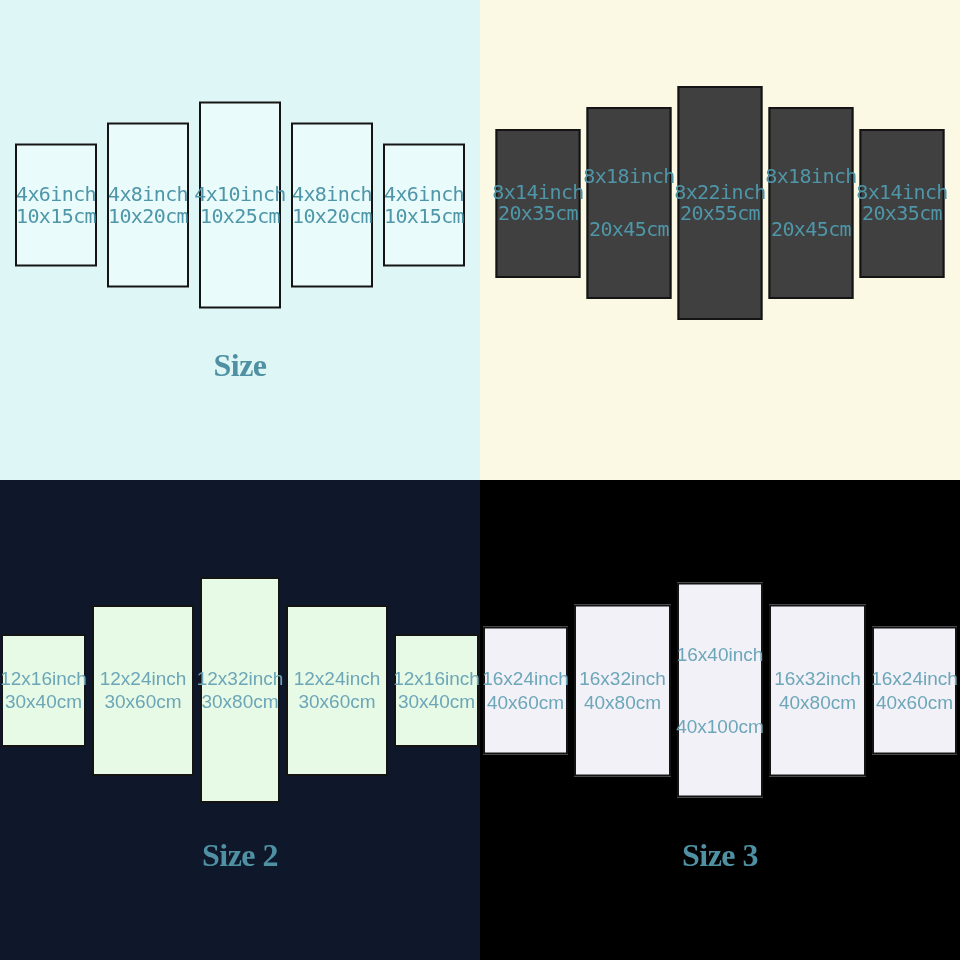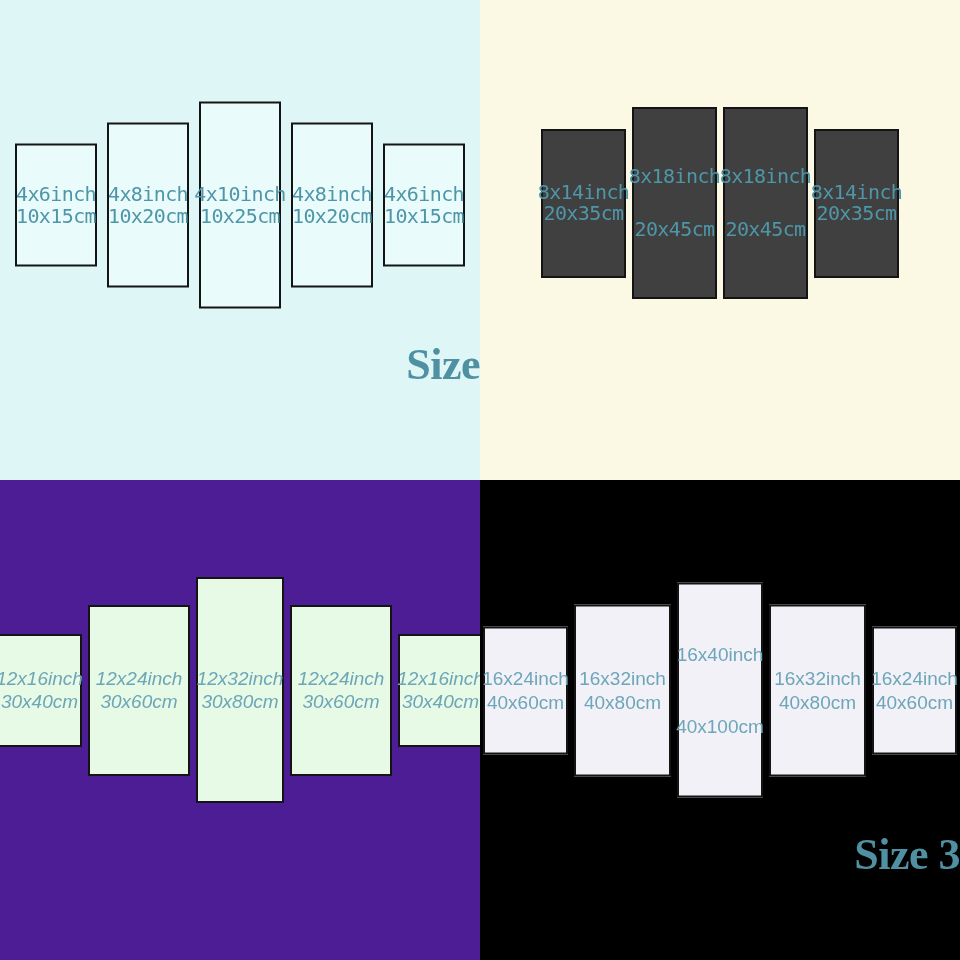--- a/index.html
+++ b/index.html
@@ -6,21 +6,21 @@
   body {
     width: 960px; height: 960px;
     display: grid;
     grid-template-columns: 480px 480px;
     grid-template-rows: 480px 480px;
     font-family: "Liberation Sans", sans-serif;
   }
   .quadrant { position: relative; width: 480px; height: 480px; overflow: hidden; }
   .q0 { background: #dff6f6; }
   .q1 { background: #fbf8e4; }
-  .q2 { background: #4c1d95; font-style: italic; }
+  .q2 { background: #0f172a; }
   .q3 { background: #000000; }
 
   .panels-row {
     position: absolute; left: 50%;
     transform: translate(-50%, -50%);
     display: flex; align-items: center;
   }
   .q0 .panels-row { top: 205px; gap: 10px; }
   .q1 .panels-row { top: 203px; gap: 6px; }
   .q2 .panels-row { top: 210px; gap: 6px; }
@@ -42,45 +42,45 @@
   .q0 .p0, .q0 .p4 { width: 82px; height: 123px; }
   .q0 .p1, .q0 .p3 { width: 82px; height: 165px; }
   .q0 .p2           { width: 82px; height: 207px; }
 
   .q1 .p0, .q1 .p4 { width: 85px; height: 149px; }
   .q1 .p1, .q1 .p3 { width: 85px; height: 192px; gap: 32px; }
   .q1 .p2           { width: 85px; height: 234px; }
 
   .q2 .p0, .q2 .p4 { width: 85px; height: 113px; }
   .q2 .p1, .q2 .p3 { width: 102px; height: 171px; }
-  .q2 .p2           { width: 88px; height: 226px; }
+  .q2 .p2           { width: 80px; height: 226px; }
 
   .q3 .p0, .q3 .p4 { width: 85px; height: 128px; }
   .q3 .p1, .q3 .p3 { width: 97px; height: 172px; }
   .q3 .p2           { width: 86px; height: 215px; gap: 48px; }
 
   .plabel { white-space: nowrap; text-align: center; }
   .q0 .plabel, .q1 .plabel {
     font-family: "DejaVu Sans Mono", monospace;
     font-size: 20px; line-height: 21.5px;
     letter-spacing: -0.6px;
     color: #4e96a8;
   }
   .q2 .plabel, .q3 .plabel {
     font-family: "Liberation Sans", sans-serif;
     font-size: 19px; line-height: 23.5px;
     color: #6ca6b8;
   }
 
   .title {
     position: absolute; left: 0; width: 100%;
-    margin: 0; text-align: right;
+    margin: 0; text-align: center;
     font-family: "Liberation Serif", serif;
     font-weight: bold;
-    font-size: 44px; line-height: 42px;
+    font-size: 32px; line-height: 42px;
     color: #4f91a3;
     letter-spacing: -0.5px;
   }
   .q0 .title, .q1 .title { top: 344px; }
   .q2 .title, .q3 .title { top: 354px; }
 </style>
 </head>
 <body>
 
 <section class="quadrant q0">
@@ -112,20 +112,24 @@
 <section class="quadrant q1">
   <div class="panels-row">
     <div class="panel p0">
       <span class="plabel">8x14inch</span>
       <span class="plabel">20x35cm</span>
     </div>
     <div class="panel p1">
       <span class="plabel">8x18inch</span>
       <span class="plabel">20x45cm</span>
     </div>
+    <div class="panel p2">
+      <span class="plabel">8x22inch</span>
+      <span class="plabel">20x55cm</span>
+    </div>
     <div class="panel p3">
       <span class="plabel">8x18inch</span>
       <span class="plabel">20x45cm</span>
     </div>
     <div class="panel p4">
       <span class="plabel">8x14inch</span>
       <span class="plabel">20x35cm</span>
     </div>
   </div>
 </section>
@@ -146,20 +150,21 @@
     </div>
     <div class="panel p3">
       <span class="plabel">12x24inch</span>
       <span class="plabel">30x60cm</span>
     </div>
     <div class="panel p4">
       <span class="plabel">12x16inch</span>
       <span class="plabel">30x40cm</span>
     </div>
   </div>
+  <h2 class="title">Size 2</h2>
 </section>
 
 <section class="quadrant q3">
   <div class="panels-row">
     <div class="panel p0">
       <span class="plabel">16x24inch</span>
       <span class="plabel">40x60cm</span>
     </div>
     <div class="panel p1">
       <span class="plabel">16x32inch</span>

